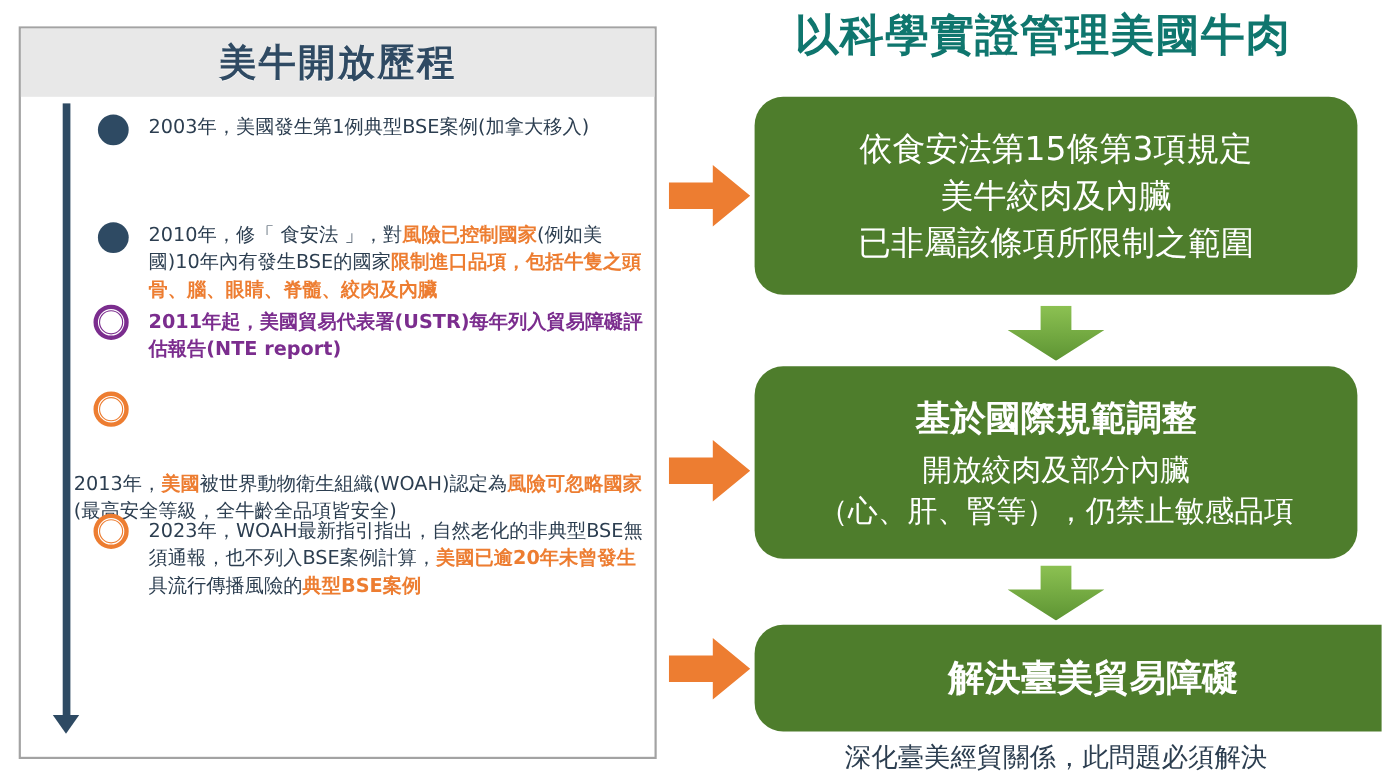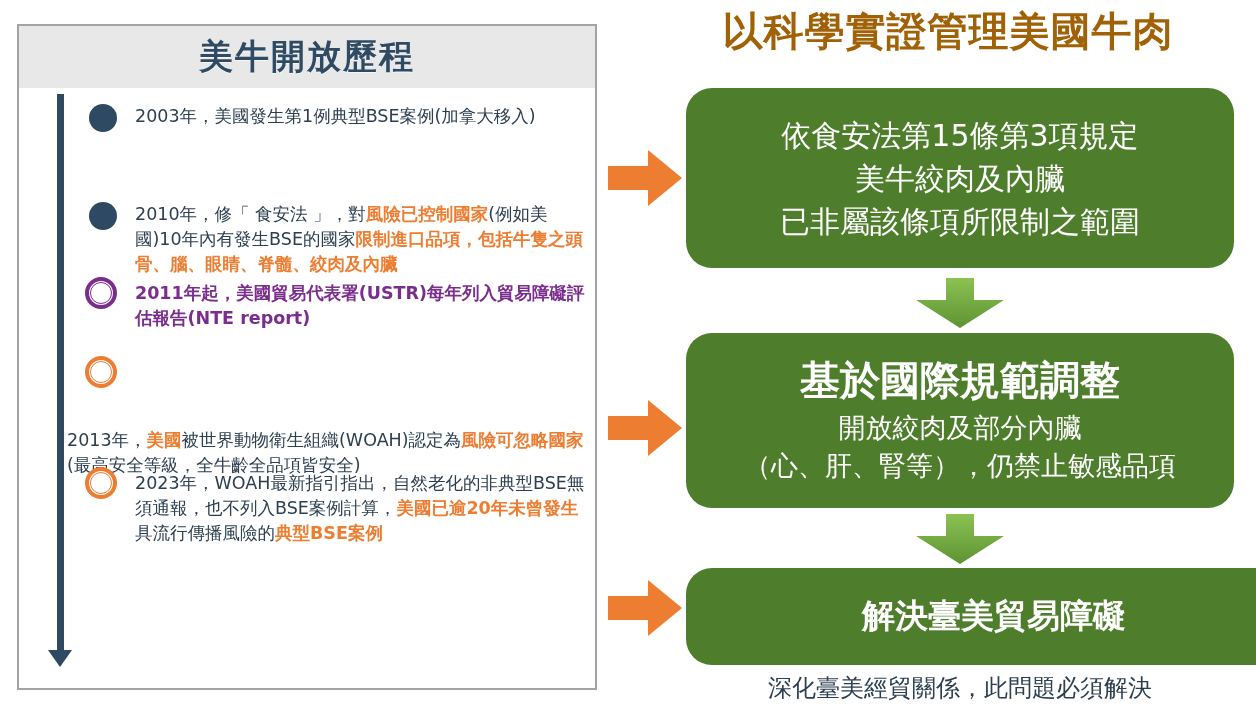--- a/index.html
+++ b/index.html
@@ -101,39 +101,39 @@
   }
   .tl-text .hl{color:#ed7d31;font-weight:bold;}
   .tl-text.allpurple{color:#7b2d8e;font-weight:bold;}
 
   
   .right-title{
     position:absolute;
     left:640px;top:4px;width:616px;
     text-align:center;
     font-size:40px;font-weight:bold;
-    color:#a16207;
+    color:#0f766e;
     letter-spacing:1px;
   }
   .gbox{
     position:absolute;
     background:#4a7c2a;
     background:#4e7d2c;
     border-radius:26px;
     color:#ffffff;
     display:flex;flex-direction:column;
     align-items:center;justify-content:center;
     text-align:center;
     box-sizing:border-box;
   }
   .gbox .ln{display:block;}
   .gbox-1{left:686px;top:88px;width:548px;height:180px;}
   .gbox-1 .ln{font-size:30px;line-height:43px;}
   .gbox-2{left:686px;top:333px;width:548px;height:175px;}
-  .gbox-2 .head{font-size:40px;font-weight:bold;line-height:46px;margin-bottom:6px;}
+  .gbox-2 .head{font-size:32px;font-weight:bold;line-height:46px;margin-bottom:6px;}
   .gbox-2 .ln{font-size:27px;line-height:38px;}
   .gbox-3{left:686px;top:568px;width:616px;height:97px;}
   .gbox-3 .head{font-size:33px;font-weight:bold;}
 
   .caption{
     position:absolute;
     left:686px;top:672px;width:548px;
     text-align:center;
     font-size:24px;color:#2c3e50;
   }

